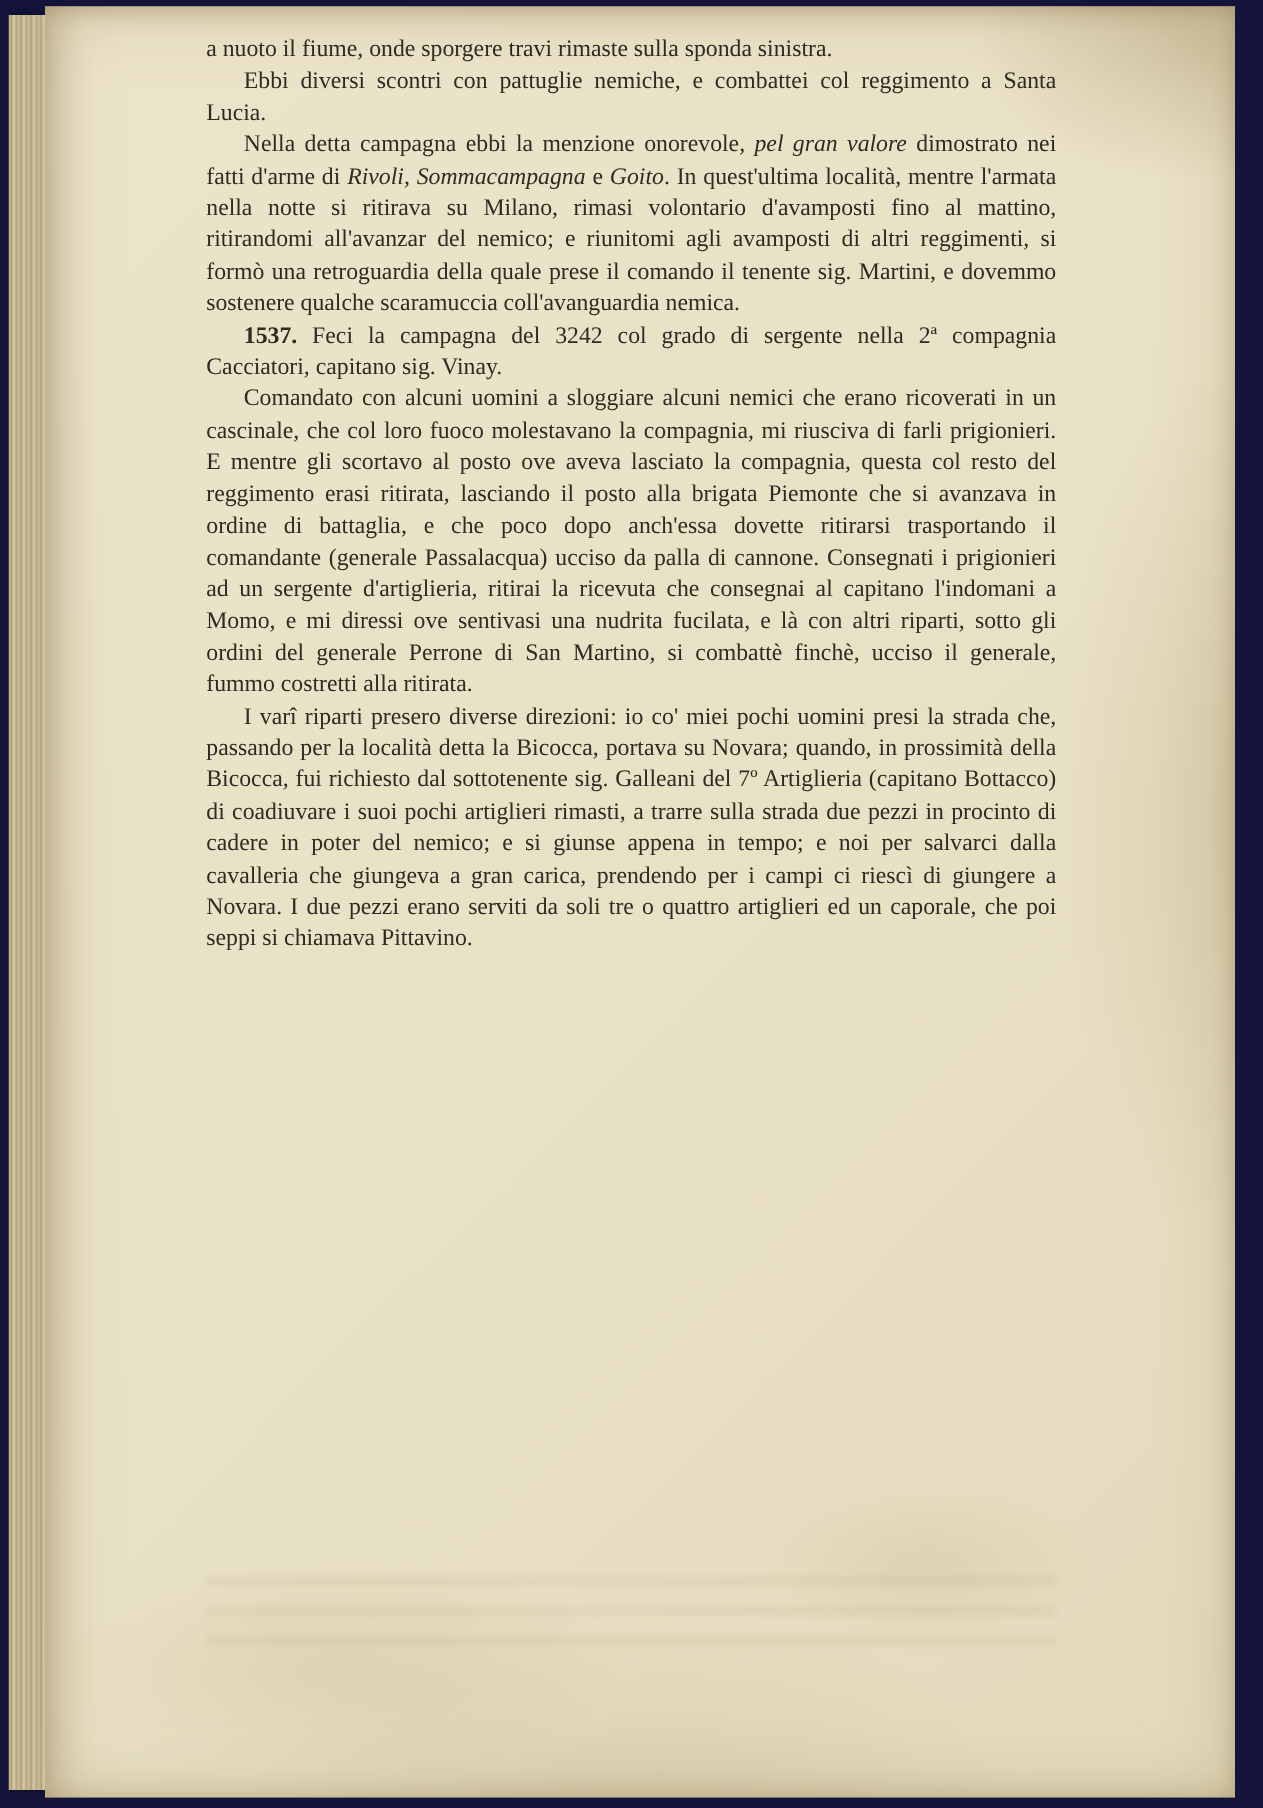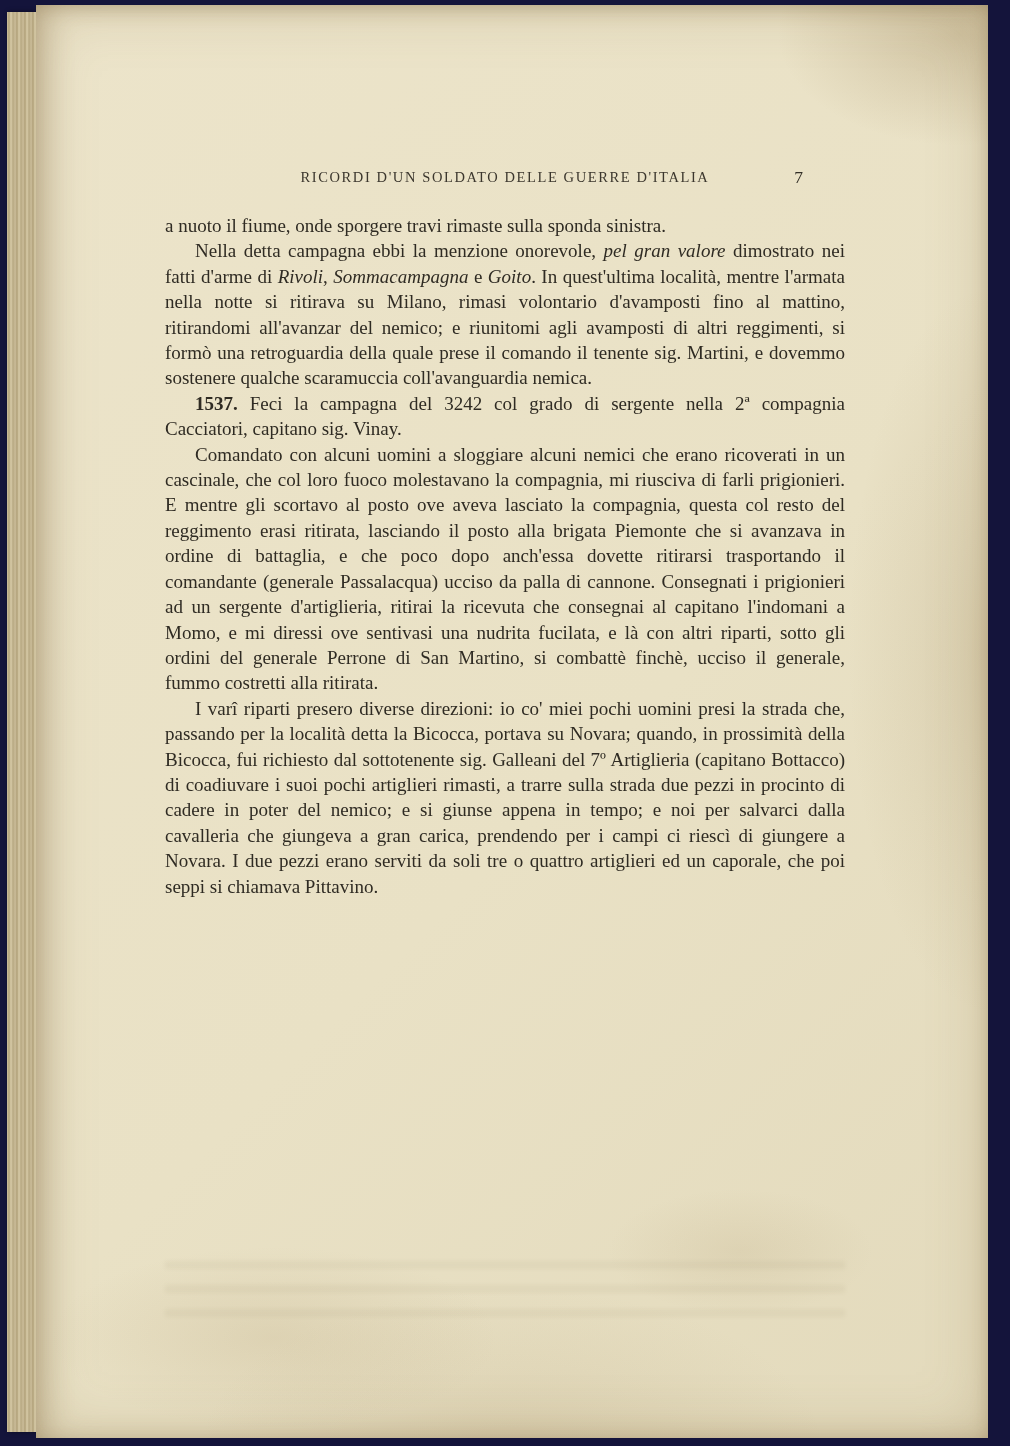--- a/index.html
+++ b/index.html
@@ -103,29 +103,26 @@
 </style>
 </head>
 <body>
 
 <div class="scene">
 
   <div class="page-edges"></div>
 
   <div class="paper">
 
-    <div class="header">
-      <span class="running-title">RICORDI D'UN SOLDATO DELLE GUERRE D'ITALIA</span>
-      <span class="page-number">7</span>
-    </div>
 
     <div class="body-text">
 
       <p class="continuation"><span>a nuoto il fiume, onde sporgere travi rimaste sulla sponda sinistra.</span></p>
 
+      <p><span>Ebbi diversi scontri con pattuglie nemiche, e combattei col reggimento a Santa Lucia.</span></p>
 
       <p><span>Nella detta campagna ebbi la menzione onorevole, </span><span class="it">pel gran valore</span><span> dimostrato nei fatti d'arme di </span><span class="it">Rivoli</span><span>, </span><span class="it">Sommacampagna</span><span> e </span><span class="it">Goito</span><span>. In quest'ultima località, mentre l'armata nella notte si ritirava su Milano, rimasi volontario d'avamposti fino al mattino, ritirandomi all'avanzar del nemico; e riunitomi agli avamposti di altri reggimenti, si formò una retroguardia della quale prese il comando il tenente sig. Martini, e dovemmo sostenere qualche scaramuccia coll'avanguardia nemica.</span></p>
 
       <p><span class="b">1537.</span><span> Feci la campagna del 3242 col grado di sergente nella 2ª compagnia Cacciatori, capitano sig. Vinay.</span></p>
 
       <p><span>Comandato con alcuni uomini a sloggiare alcuni nemici che erano ricoverati in un cascinale, che col loro fuoco molestavano la compagnia, mi riusciva di farli prigionieri. E mentre gli scortavo al posto ove aveva lasciato la compagnia, questa col resto del reggimento erasi ritirata, lasciando il posto alla brigata Piemonte che si avanzava in ordine di battaglia, e che poco dopo anch'essa dovette ritirarsi trasportando il comandante (generale Passalacqua) ucciso da palla di cannone. Consegnati i prigionieri ad un sergente d'artiglieria, ritirai la ricevuta che consegnai al capitano l'indomani a Momo, e mi diressi ove sentivasi una nudrita fucilata, e là con altri riparti, sotto gli ordini del generale Perrone di San Martino, si combattè finchè, ucciso il generale, fummo costretti alla ritirata.</span></p>
 
       <p><span>I varî riparti presero diverse direzioni: io co' miei pochi uomini presi la strada che, passando per la località detta la Bicocca, portava su Novara; quando, in prossimità della Bicocca, fui richiesto dal sottotenente sig. Galleani del 7º Artiglieria (capitano Bottacco) di coadiuvare i suoi pochi artiglieri rimasti, a trarre sulla strada due pezzi in procinto di cadere in poter del nemico; e si giunse appena in tempo; e noi per salvarci dalla cavalleria che giungeva a gran carica, prendendo per i campi ci riescì di giungere a Novara. I due pezzi erano serviti da soli tre o quattro artiglieri ed un caporale, che poi seppi si chiamava Pittavino.</span></p>
 
     </div>

